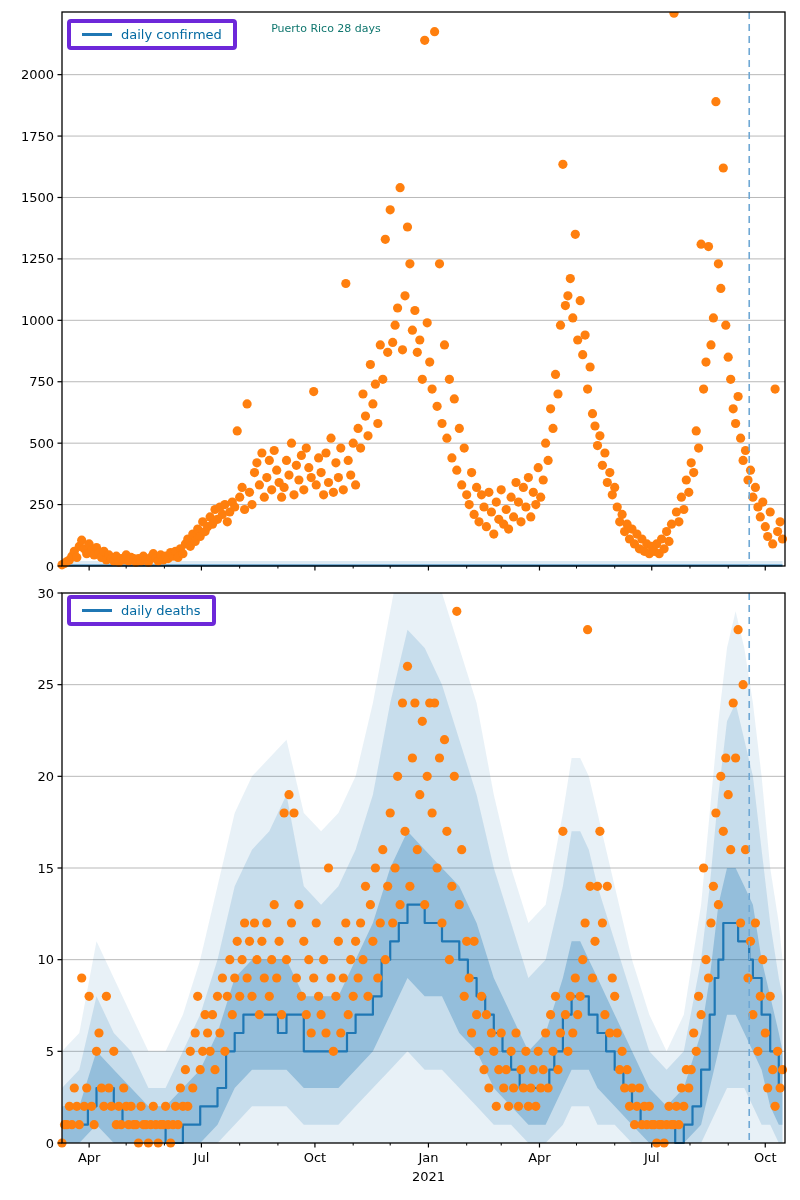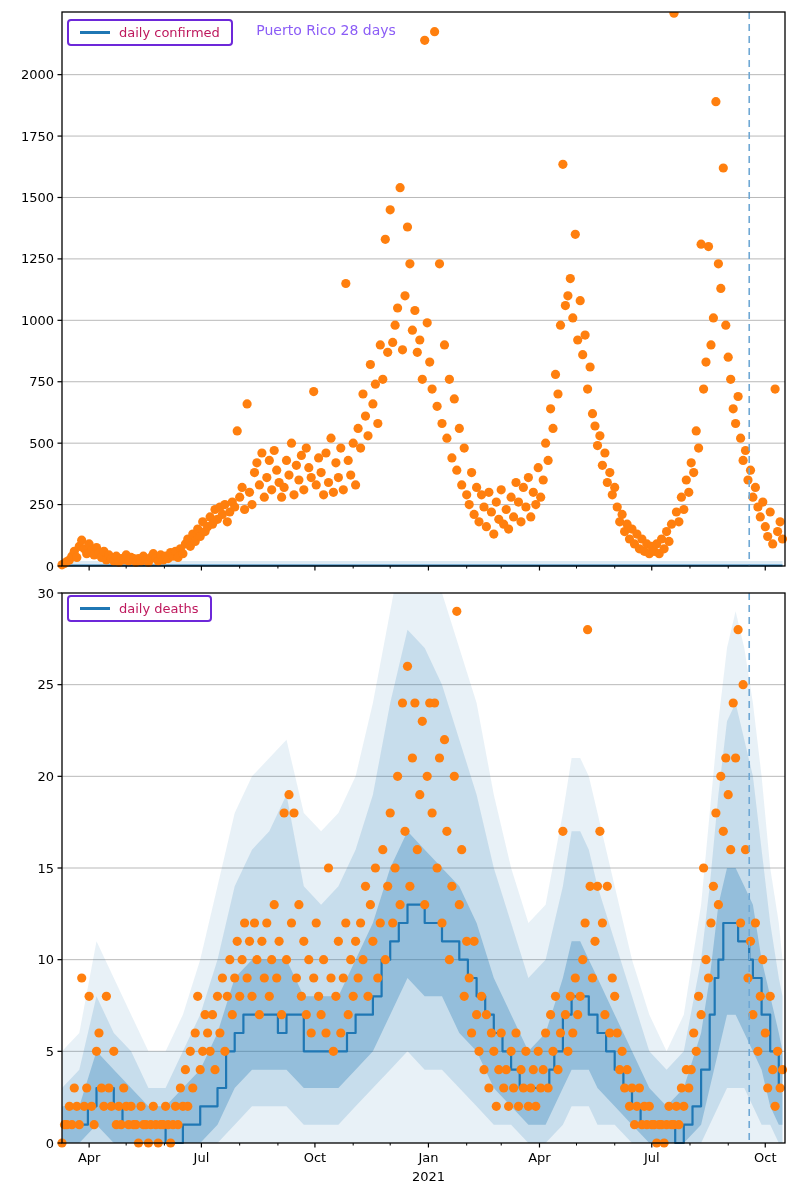--- a/index.html
+++ b/index.html
@@ -1,24 +1,24 @@
 <!DOCTYPE html>
 <html><head>
 <meta charset="utf-8">
 <style>
   html,body{margin:0;padding:0;background:#ffffff;}
   .fig{position:relative;width:800px;height:1200px;background:#ffffff;overflow:hidden;
        font-family:"DejaVu Sans","Liberation Sans",sans-serif;}
   #chart-svg{position:absolute;left:0;top:0;}
   #chart-svg text{font-family:"DejaVu Sans","Liberation Sans",sans-serif;}
   .suptitle{position:absolute;left:0;top:22px;width:652px;text-align:center;
-            font-size:14px;color:#8b5cf6;}
+            font-size:11px;color:#0f766e;}
   .legend{position:absolute;display:flex;align-items:center;gap:9px;
-          padding:4px 11px;border:2px solid #6d28d9;border-radius:4px;
-          background:rgba(255,255,255,0.88);font-size:13px;color:#be185d;}
+          padding:4px 11px;border:4px solid #6d28d9;border-radius:4px;
+          background:rgba(255,255,255,0.88);font-size:13px;color:#0369a1;}
   .legend-top{left:67px;top:19px;}
   .legend-bottom{left:67px;top:595px;justify-content:flex-end;}
   .swatch{width:30px;height:3px;background:#1f77b4;flex:0 0 auto;}
 </style>
 </head>
 <body>
 
 <div class="fig">
   <svg id="chart-svg" width="800" height="1200" viewBox="0 0 800 1200">
       <g>

